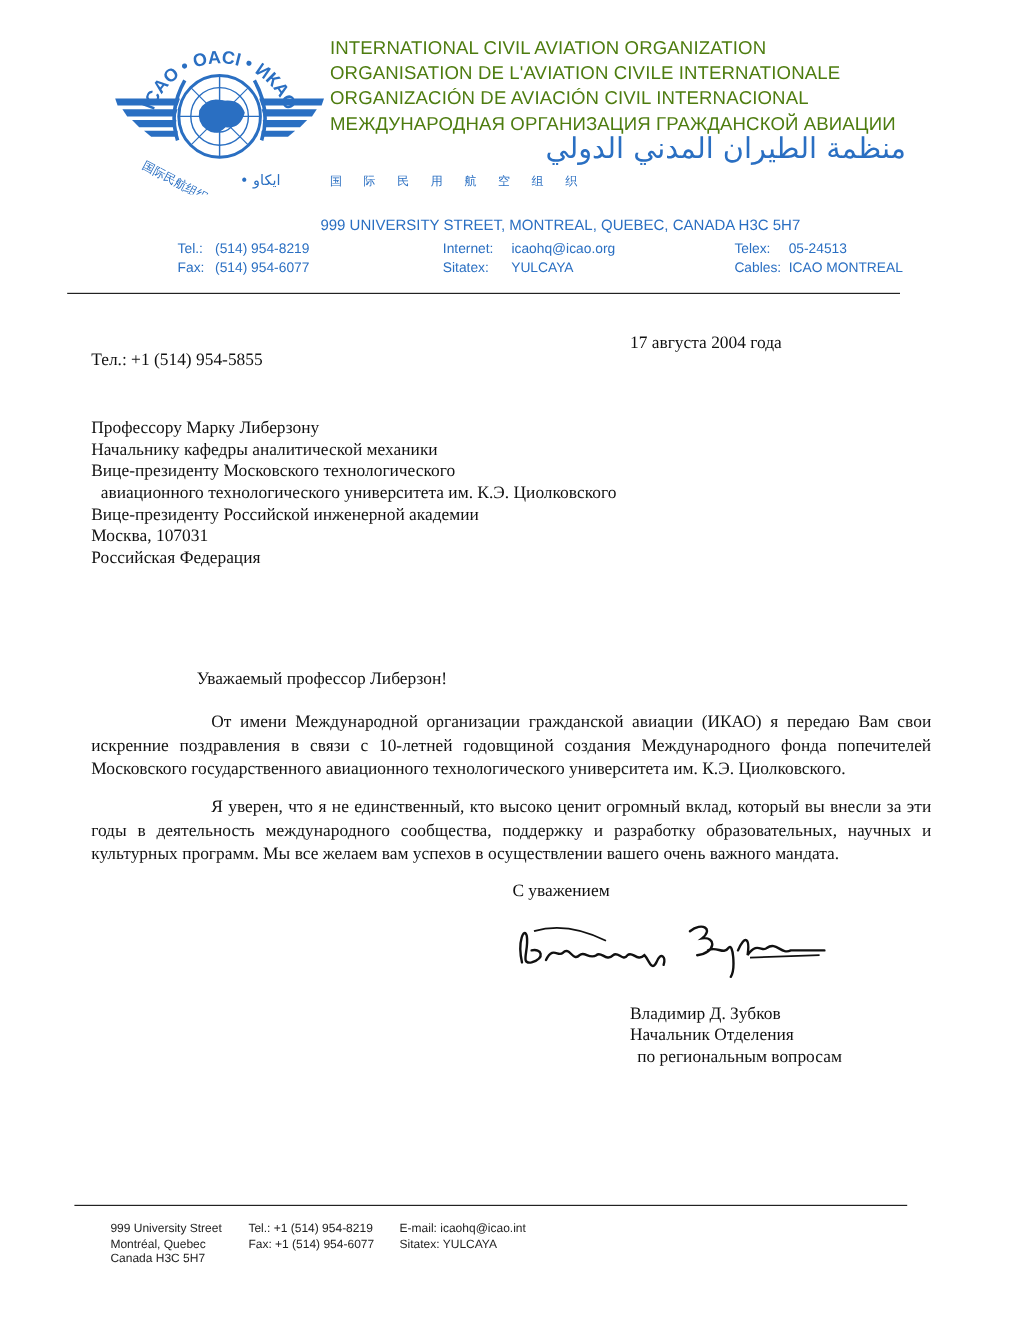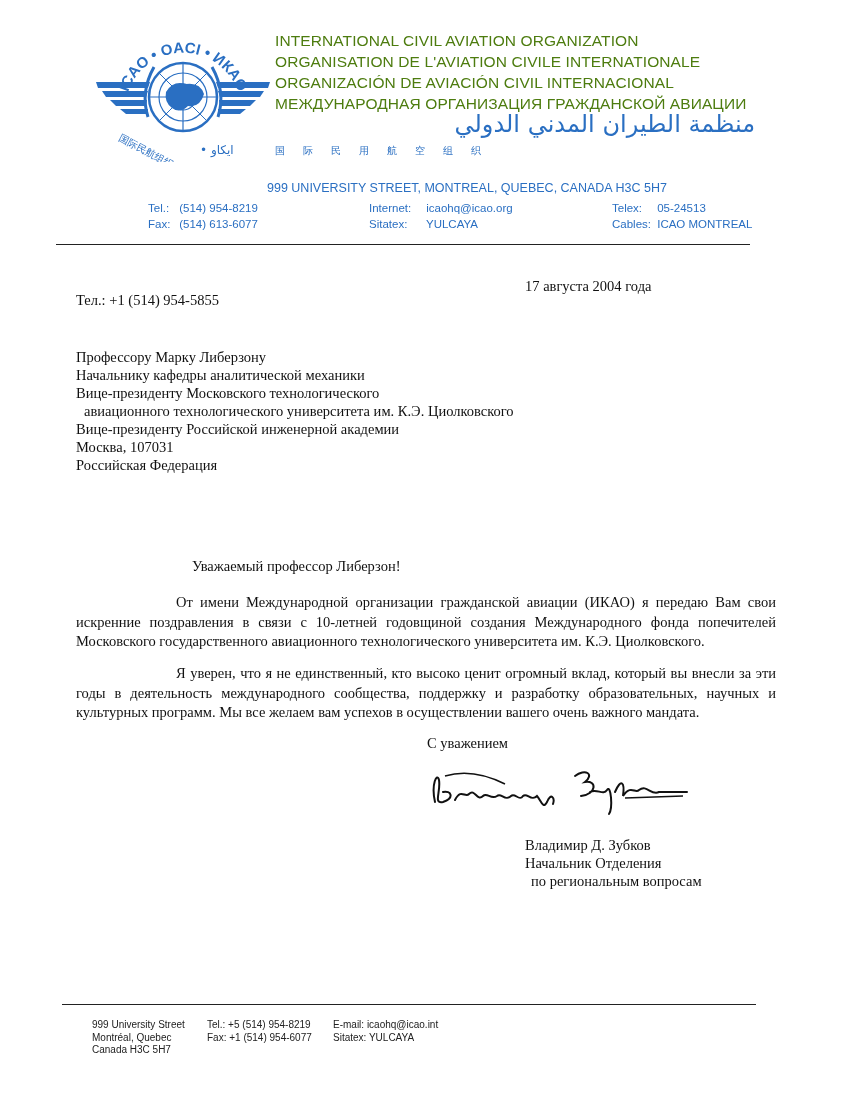--- a/index.html
+++ b/index.html
@@ -35,21 +35,21 @@
 
     
     .txt { font-family: "Liberation Serif", serif; font-size: 14.5px; color: #111; white-space: nowrap; }
     #phone-line { left: 76px; top: 292px; }
     #date-line { left: 525px; top: 278px; }
 
     #recipient { left: 76px; top: 348px; line-height: 18px; }
     #recipient div { white-space: nowrap; }
     #recipient .indent { padding-left: 8px; }
 
-    #salutation { left: 192px; top: 558px; font-family: Liberation Serif, serif; }
+    #salutation { left: 164px; top: 558px; font-family: Liberation Serif, serif; }
 
     .para { left: 76px; width: 700px; line-height: 19.5px; font-size: 14.5px; font-family: "Liberation Serif", serif; color: #111; text-align: justify; }
     .para .first { text-indent: 100px; }
     #para1 { top: 593px; }
     #para2 { top: 664px; }
 
     #closing { left: 427px; top: 735px; }
 
     #signature { left: 425px; top: 762px; width: 270px; height: 60px; }
 
@@ -115,21 +115,21 @@
 <div id="org-zh" class="abs">国际民用航空组织</div>
 
 <div id="address-line" class="abs">999 UNIVERSITY STREET, MONTREAL, QUEBEC, CANADA H3C 5H7</div>
 
 <div id="c-tel" class="abs contact">
   <span class="lbl">Tel.:</span>
   <span>(514) 954-8219</span>
 </div>
 <div id="c-fax" class="abs contact">
   <span class="lbl">Fax:</span>
-  <span>(514) 613-6077</span>
+  <span>(514) 954-6077</span>
 </div>
 <div id="c-net" class="abs contact">
   <span class="lbl">Internet:</span>
   <span>icaohq@icao.org</span>
 </div>
 <div id="c-sit" class="abs contact">
   <span class="lbl">Sitatex:</span>
   <span>YULCAYA</span>
 </div>
 <div id="c-tlx" class="abs contact">
@@ -183,19 +183,19 @@
 </div>
 
 <div id="rule-bottom" class="abs"></div>
 
 <div id="foot-addr" class="abs foot">
   <div>999 University Street</div>
   <div>Montréal, Quebec</div>
   <div>Canada H3C 5H7</div>
 </div>
 <div id="foot-tel" class="abs foot">
-  <div>Tel.: +5 (514) 954-8219</div>
+  <div>Tel.: +1 (514) 954-8219</div>
   <div>Fax: +1 (514) 954-6077</div>
 </div>
 <div id="foot-mail" class="abs foot">
   <div>E-mail: icaohq@icao.int</div>
   <div>Sitatex: YULCAYA</div>
 </div>
 
 </body></html>

